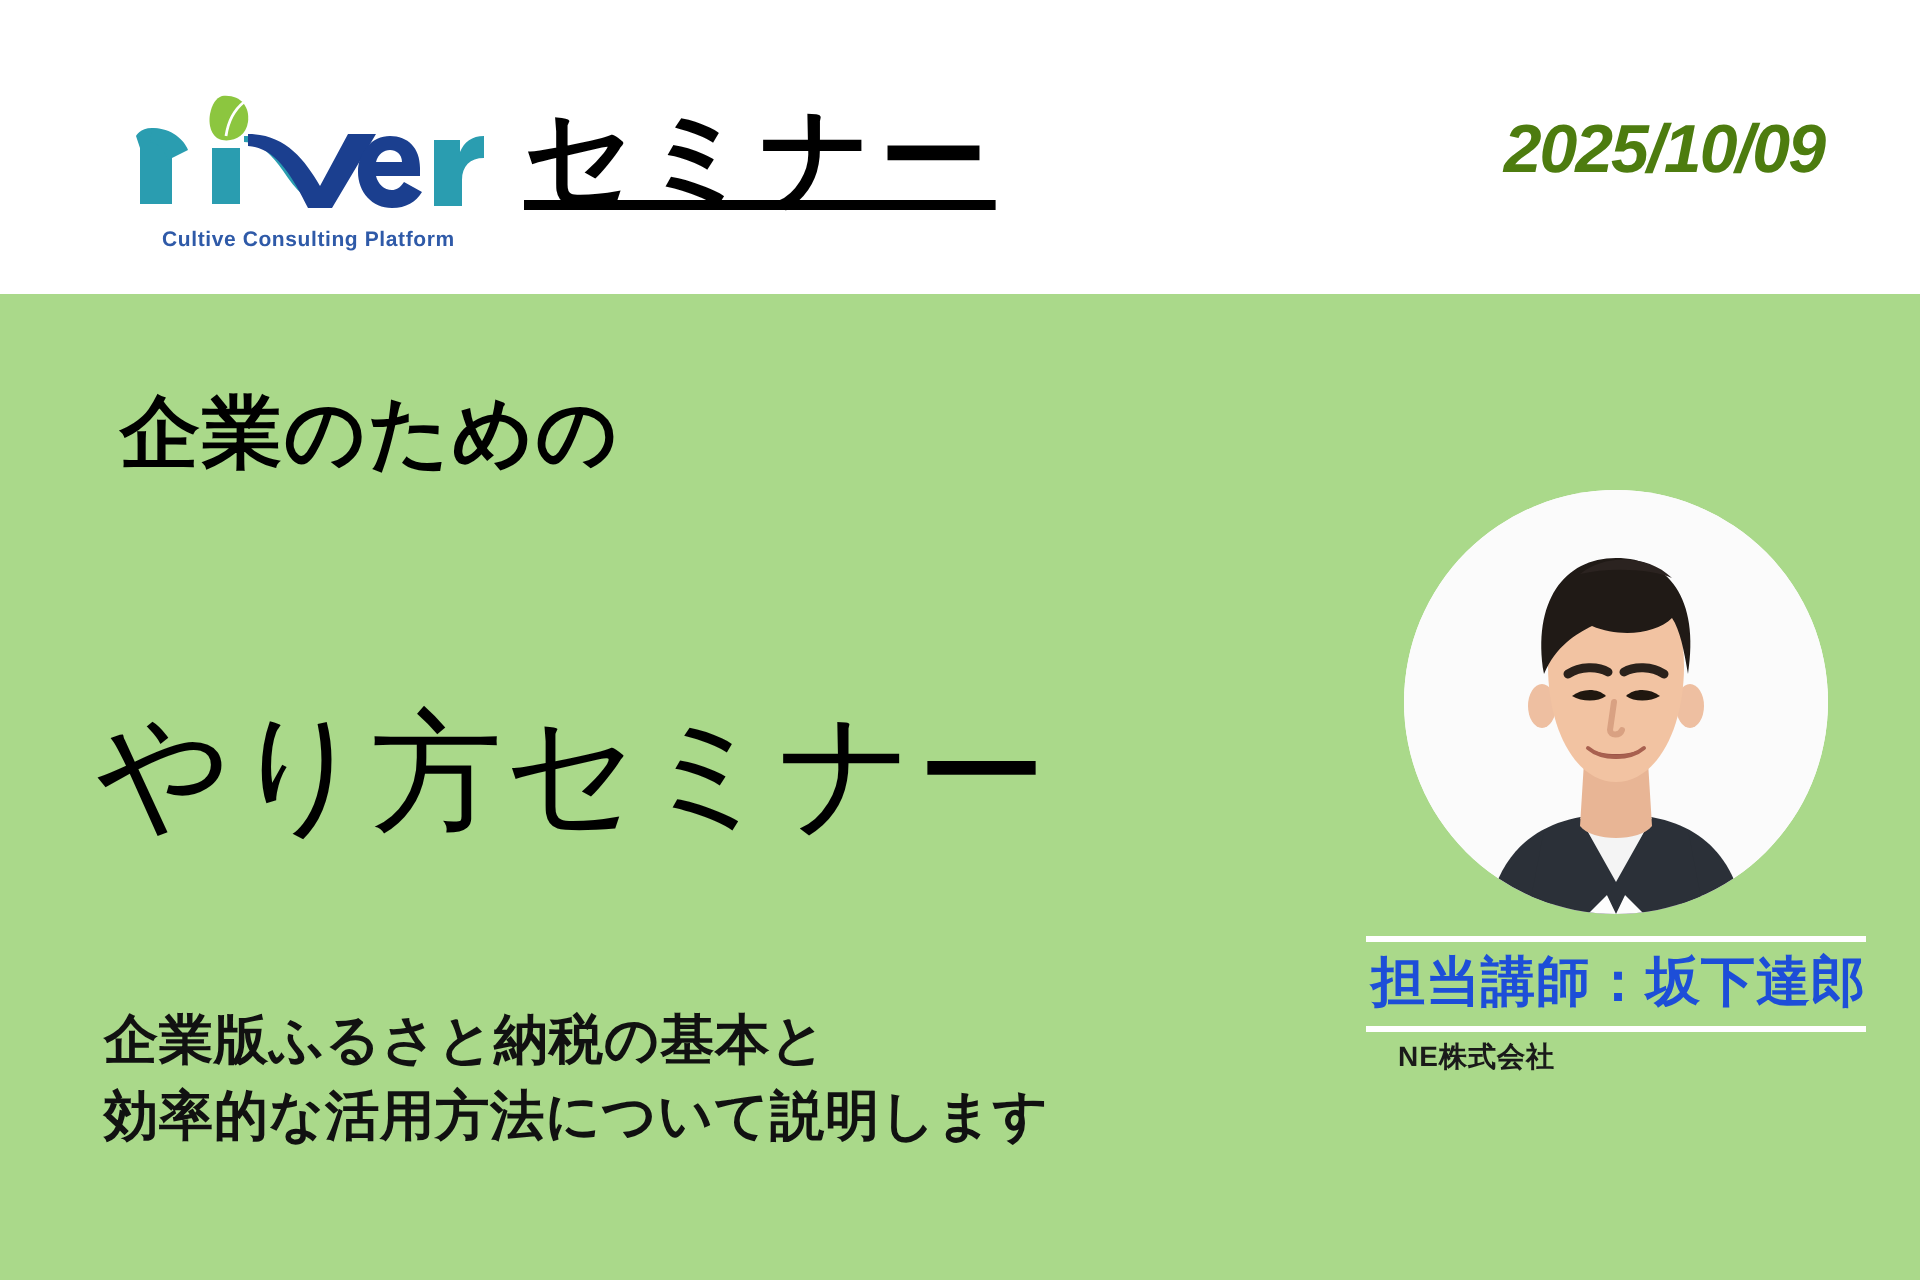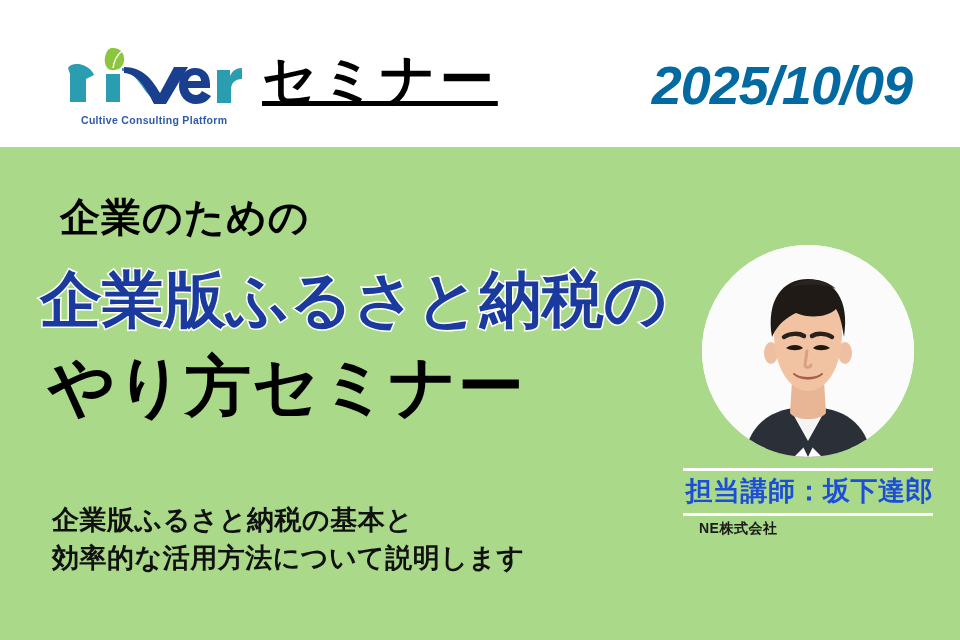--- a/index.html
+++ b/index.html
@@ -68,25 +68,25 @@
     color: #000000;
     line-height: 1;
     white-space: nowrap;
     text-decoration: underline;
   }
 
   .date-text {
     position: absolute;
     right: 48px;
     top: 58px;
-    font-size: 54px;
+    font-size: 34px;
     font-weight: bold;
     font-style: italic;
     letter-spacing: -1px;
-    color: #0369a1;
+    color: #4d7c0f;
     line-height: 1;
     white-space: nowrap;
   }
 
   
   .green-body {
     position: absolute;
     left: 0;
     top: 147px;
     width: 960px;
@@ -118,21 +118,21 @@
     white-space: nowrap;
     -webkit-text-stroke: 3px #ffffff;
     paint-order: stroke fill;
   }
 
   .headline-black {
     position: absolute;
     left: 48px;
     top: 205px;
     font-size: 66px;
-    font-weight: bold;
+    font-weight: normal;
     letter-spacing: 1px;
     color: #000000;
     line-height: 1.05;
     white-space: nowrap;
     font-family: "DejaVu Serif", "Liberation Serif", serif;
   }
 
   .description {
     position: absolute;
     left: 52px;
@@ -239,21 +239,20 @@
 
     <div class="seminar-word">セミナー</div>
 
     <div class="date-text">2025/10/09</div>
   </div>
 
   <div class="green-body">
 
     <div class="kicker">企業のための</div>
 
-    <div class="headline-blue">企業版ふるさと納税の</div>
 
     <div class="headline-black">やり方セミナー</div>
 
     <div class="description">企業版ふるさと納税の基本と
 効率的な活用方法について説明します</div>
 
     <div class="speaker">
 
       <div class="avatar">
         <svg viewBox="0 0 212 212" xmlns="http://www.w3.org/2000/svg" aria-hidden="true">

